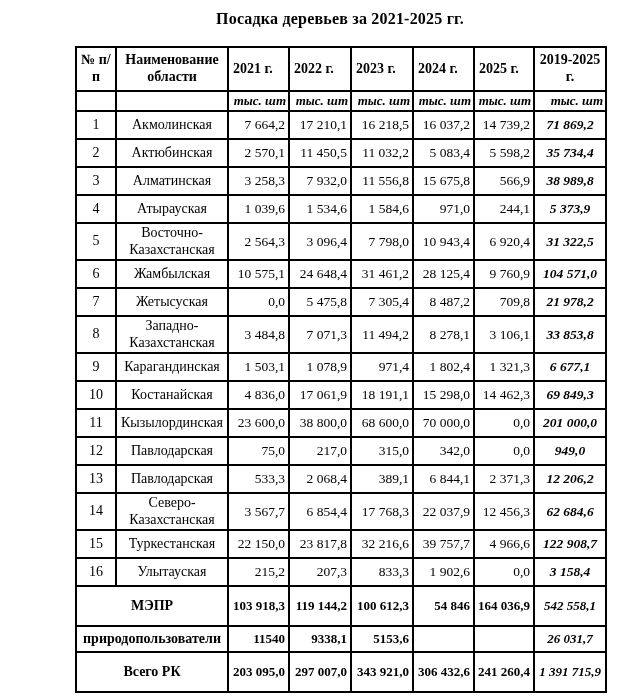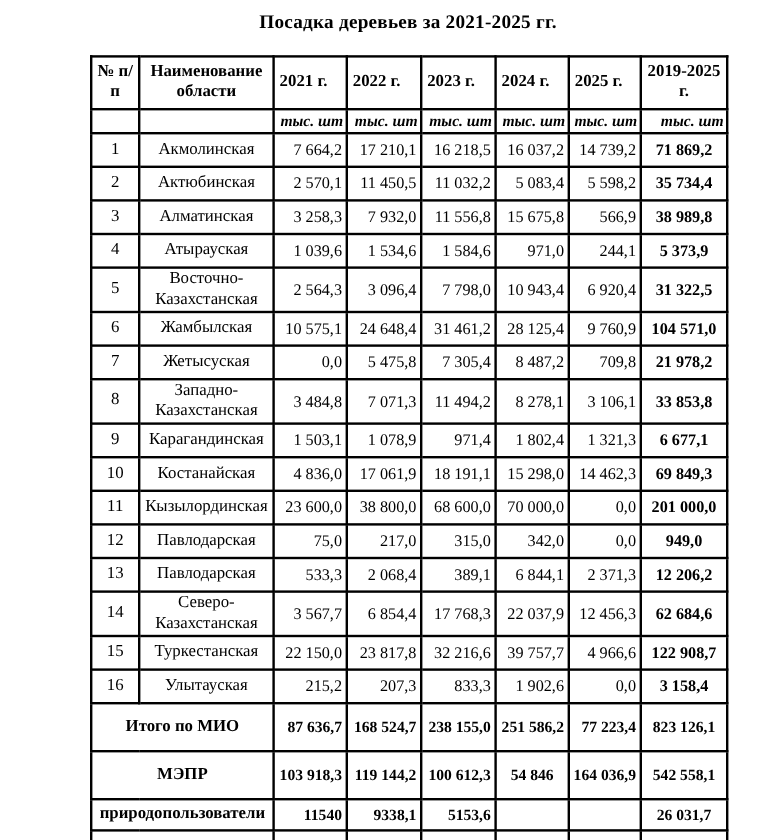--- a/index.html
+++ b/index.html
@@ -73,35 +73,36 @@
     font-size: 13.5px;
     padding: 2px 3px;
     white-space: nowrap;
   }
   td.total {
     text-align: center;
     font-size: 13.5px;
     font-weight: bold;
     padding: 2px 2px;
     white-space: nowrap;
+    font-style: italic;
   }
   td.sum-label {
     text-align: center;
     font-size: 14px;
     font-weight: bold;
     padding: 2px;
     height: 34px;
   }
   tr.natural td.sum-label { height: 20px; }
   td.bold {
     font-weight: bold;
     font-size: 13px;
   }
   td.wrap { white-space: normal; }
-  td.center { text-align: center; }
+  td.center { text-align: right; }
 </style>
 </head>
 <body>
 
 <div class="page">
   <div class="content">
     <div class="title">Посадка деревьев за 2021-2025 гг.</div>
     <table class="tbl">
       <colgroup>
         <col style="width:40px">
@@ -290,29 +291,20 @@
             <td class="num">16</td>
             <td class="region">Улытауская</td>
             <td class="val">215,2</td>
             <td class="val">207,3</td>
             <td class="val">833,3</td>
             <td class="val">1 902,6</td>
             <td class="val">0,0</td>
             <td class="total">3 158,4</td>
           </tr>
           <tr>
-            <td class="sum-label" colspan="2">Итого по МИО</td>
-            <td class="val bold">87 636,7</td>
-            <td class="val bold wrap">168 524,7</td>
-            <td class="val bold wrap">238 155,0</td>
-            <td class="val bold wrap">251 586,2</td>
-            <td class="val bold">77 223,4</td>
-            <td class="total bold">823 126,1</td>
-          </tr>
-          <tr>
             <td class="sum-label" colspan="2">МЭПР</td>
             <td class="val bold wrap">103 918,3</td>
             <td class="val bold wrap">119 144,2</td>
             <td class="val bold wrap">100 612,3</td>
             <td class="val bold center">54 846</td>
             <td class="val bold wrap">164 036,9</td>
             <td class="total bold">542 558,1</td>
           </tr>
           <tr class="natural">
             <td class="sum-label" colspan="2">природопользователи</td>

